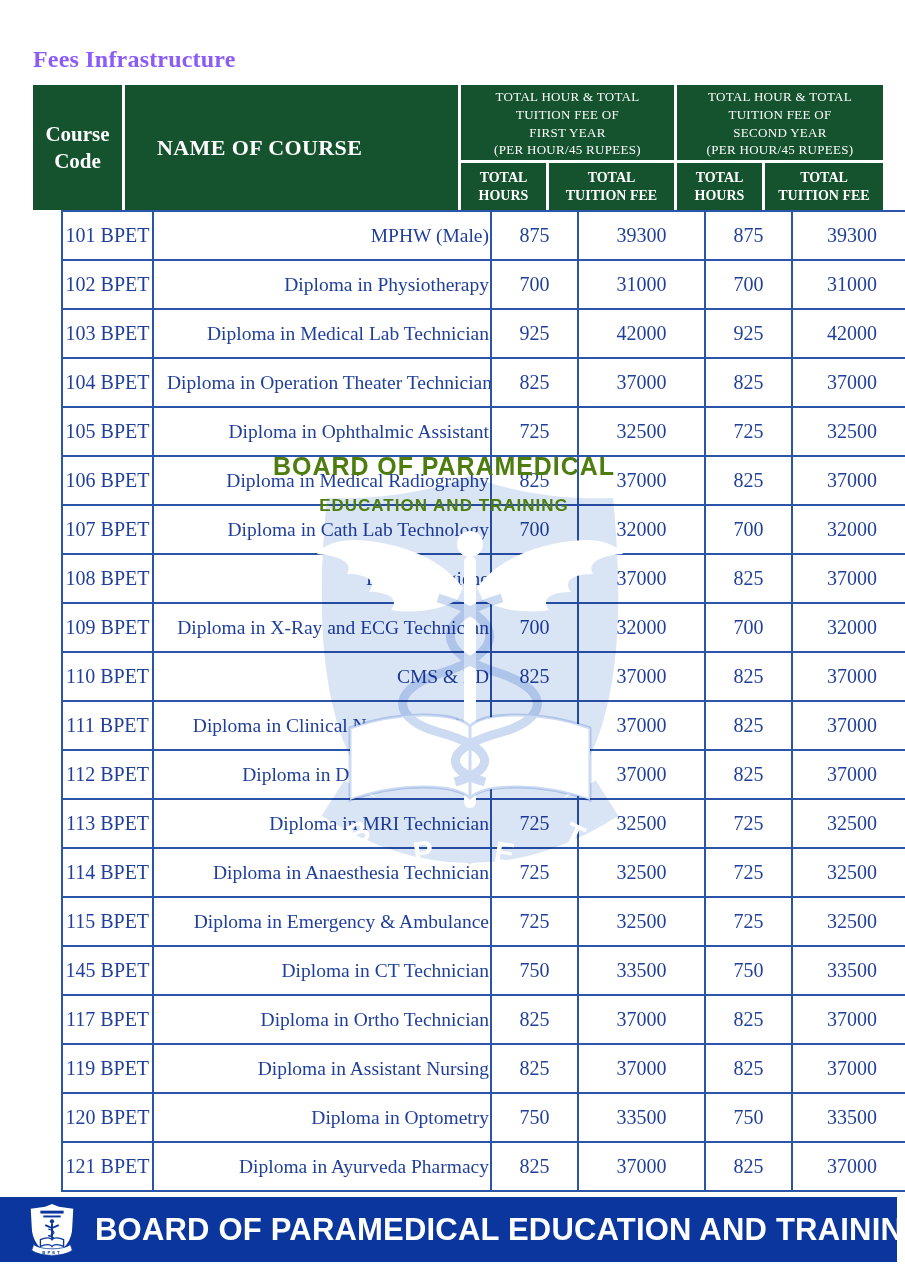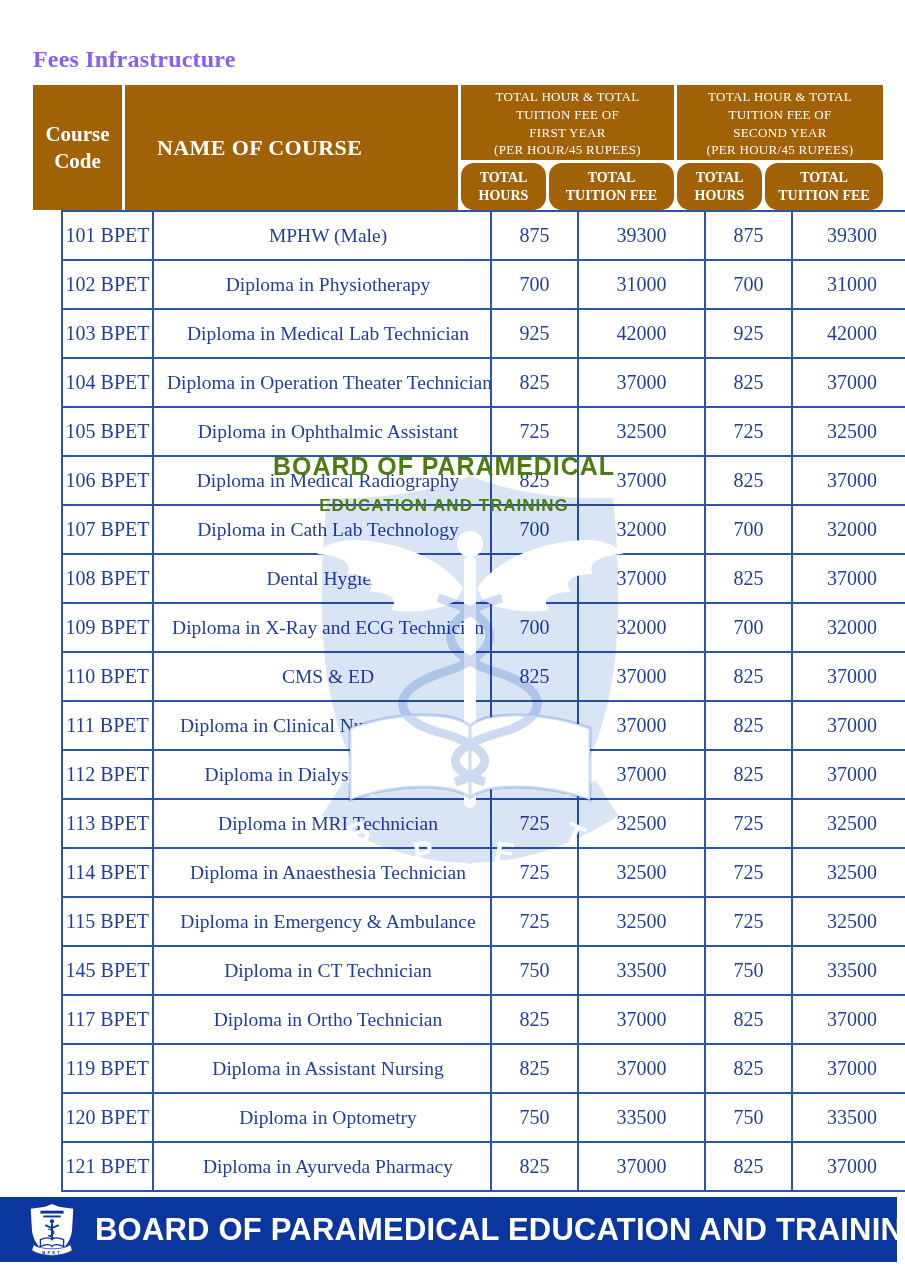--- a/index.html
+++ b/index.html
@@ -12,44 +12,44 @@
     position:absolute;left:33px;top:46px;
     font-size:24px;font-weight:bold;color:#8b5cf6;letter-spacing:.2px;
   }
   
   .thead{
     position:absolute;left:33px;top:85px;width:850px;height:125px;
     display:grid;grid-template-columns:89px 333px 85px 125px 85px 118px;
     grid-template-rows:75px 47px;gap:3px;background:#ffffff;
   }
   .hcell{
-    background:#a16207;color:#ffffff;display:flex;flex-direction:column;
+    background:#14532d;color:#ffffff;display:flex;flex-direction:column;
     align-items:center;justify-content:center;text-align:center;
   }
   .h-code{grid-row:1/3;grid-column:1;font-weight:bold;font-size:21px;line-height:1.25;}
   .h-name{grid-row:1/3;grid-column:2;align-items:flex-start;padding-left:32px;font-weight:bold;font-size:22px;letter-spacing:.4px;}
   .h-group{font-size:13px;line-height:1.38;letter-spacing:.3px;padding-top:2px;}
   .g1{grid-row:1;grid-column:3/5;}
   .g2{grid-row:1;grid-column:5/7;}
-  .h-sub{font-weight:bold;font-size:14px;line-height:1.25;border-radius:13px;}
+  .h-sub{font-weight:bold;font-size:14px;line-height:1.25;}
   .s1{grid-row:2;grid-column:3;}
   .s2{grid-row:2;grid-column:4;}
   .s3{grid-row:2;grid-column:5;}
   .s4{grid-row:2;grid-column:6;}
   
   .tbl{
     position:absolute;left:33px;top:210px;width:850px;
     border-collapse:collapse;table-layout:fixed;margin-left:28px;
   }
   .tbl td{
     border:2px solid #2b55a8;height:45px;vertical-align:middle;
     color:#1f3f9a;font-size:20px;overflow:hidden;white-space:nowrap;
   }
   td.c-code{text-align:center;}
-  td.c-name{text-align:center;padding-left:13px;font-size:19.5px;}
+  td.c-name{text-align:right;padding-left:13px;font-size:19.5px;}
   td.c-num{text-align:center;}
   
   .wm{position:absolute;pointer-events:none;}
   .wm-textbox{left:194px;top:451px;width:500px;text-align:center;
     font-family:"Liberation Sans", sans-serif;color:#4d7c0f;z-index:6;}
   .wm-line1{font-weight:bold;font-size:26px;letter-spacing:1px;transform:scaleX(.96);}
   .wm-line2{font-weight:bold;font-size:17px;letter-spacing:1px;margin-top:14px;}
   .wm-svg{left:295px;top:470px;width:350px;height:400px;}
   .z1{z-index:2;mix-blend-mode:multiply;}
   .z2{z-index:3;}

